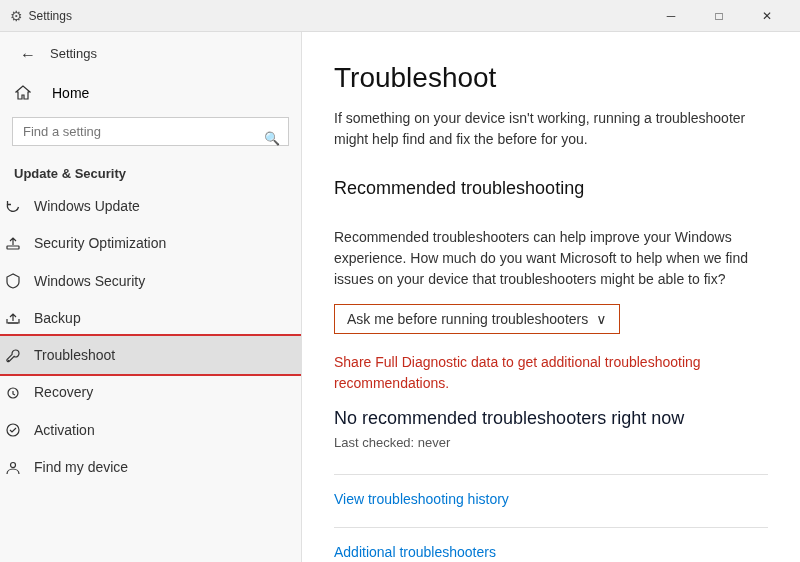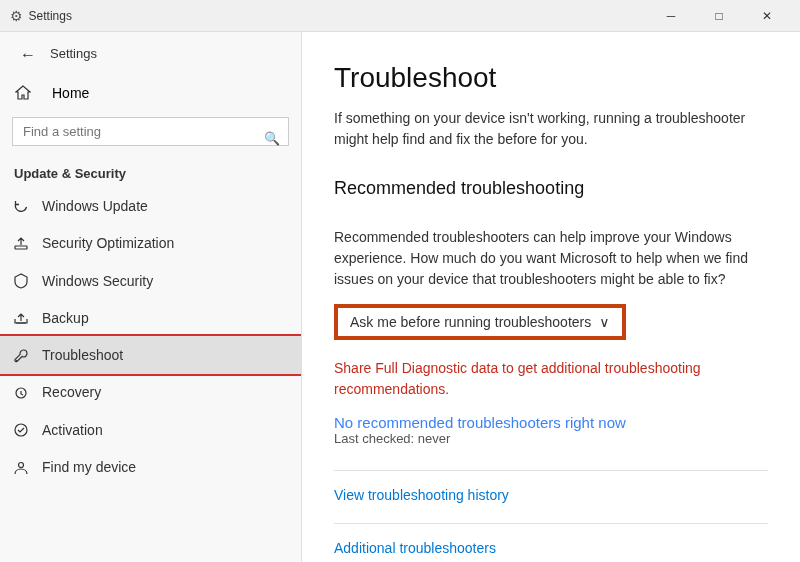--- a/index.html
+++ b/index.html
@@ -121,21 +121,21 @@
     .section-header {
       padding: 8px 14px 6px 14px;
       font-size: 13px;
       font-weight: 600;
       color: #333;
     }
 
     .sidebar-item {
       display: flex;
       align-items: center;
-      padding: 10px 12px;
+      padding: 10px 4px;
       gap: 12px;
       cursor: pointer;
       color: #333;
       font-size: 14px;
     }
     .sidebar-item.active {
       background: #e0e0e0;
       outline: 2px solid #d32f2f;
     }
     .sidebar-item-icon {
@@ -178,21 +178,21 @@
       font-size: 14px;
       color: #333;
       line-height: 1.5;
       margin-bottom: 14px;
       max-width: 440px;
     }
 
     .dropdown {
       display: inline-flex;
       align-items: center;
-      border: 4px solid #c2410c;
+      border: 1px solid #c2410c;
       padding: 6px 12px;
       background: #fff;
       cursor: pointer;
       font-size: 14px;
       color: #333;
       gap: 8px;
       min-width: 240px;
       justify-content: space-between;
       margin-bottom: 18px;
     }
@@ -202,22 +202,23 @@
       font-size: 14px;
       cursor: pointer;
       text-decoration: none;
       line-height: 1.5;
       display: block;
       margin-bottom: 14px;
       max-width: 380px;
     }
 
     .no-troubleshooters {
-      font-size: 15px;
-      color: #3b82f6;
+      font-size: 18px;
+      color: #0f172a;
+      margin-bottom: 6px;
     }
 
     .last-checked {
       font-size: 13px;
       color: #555;
       margin-bottom: 24px;
     }
 
     .divider {
       border: none;

